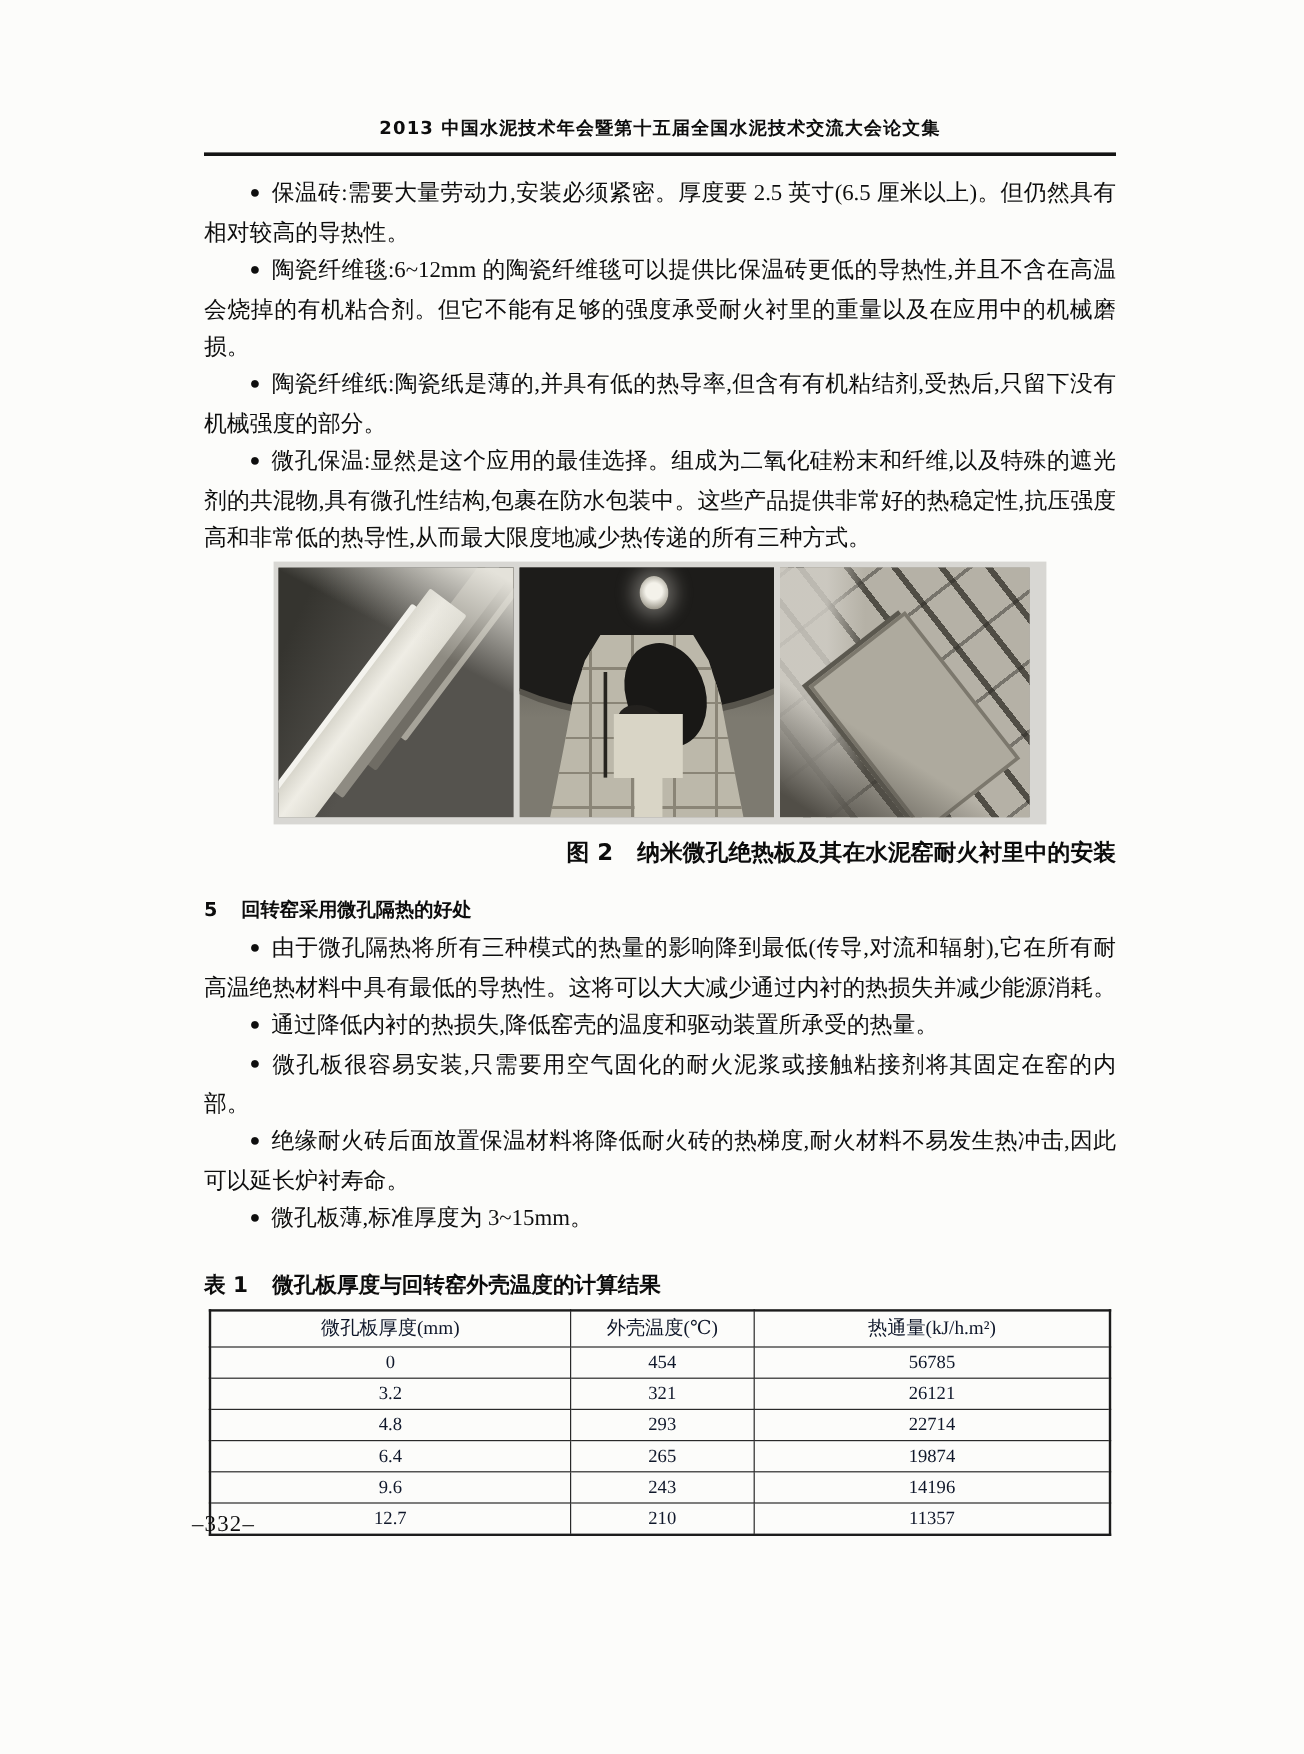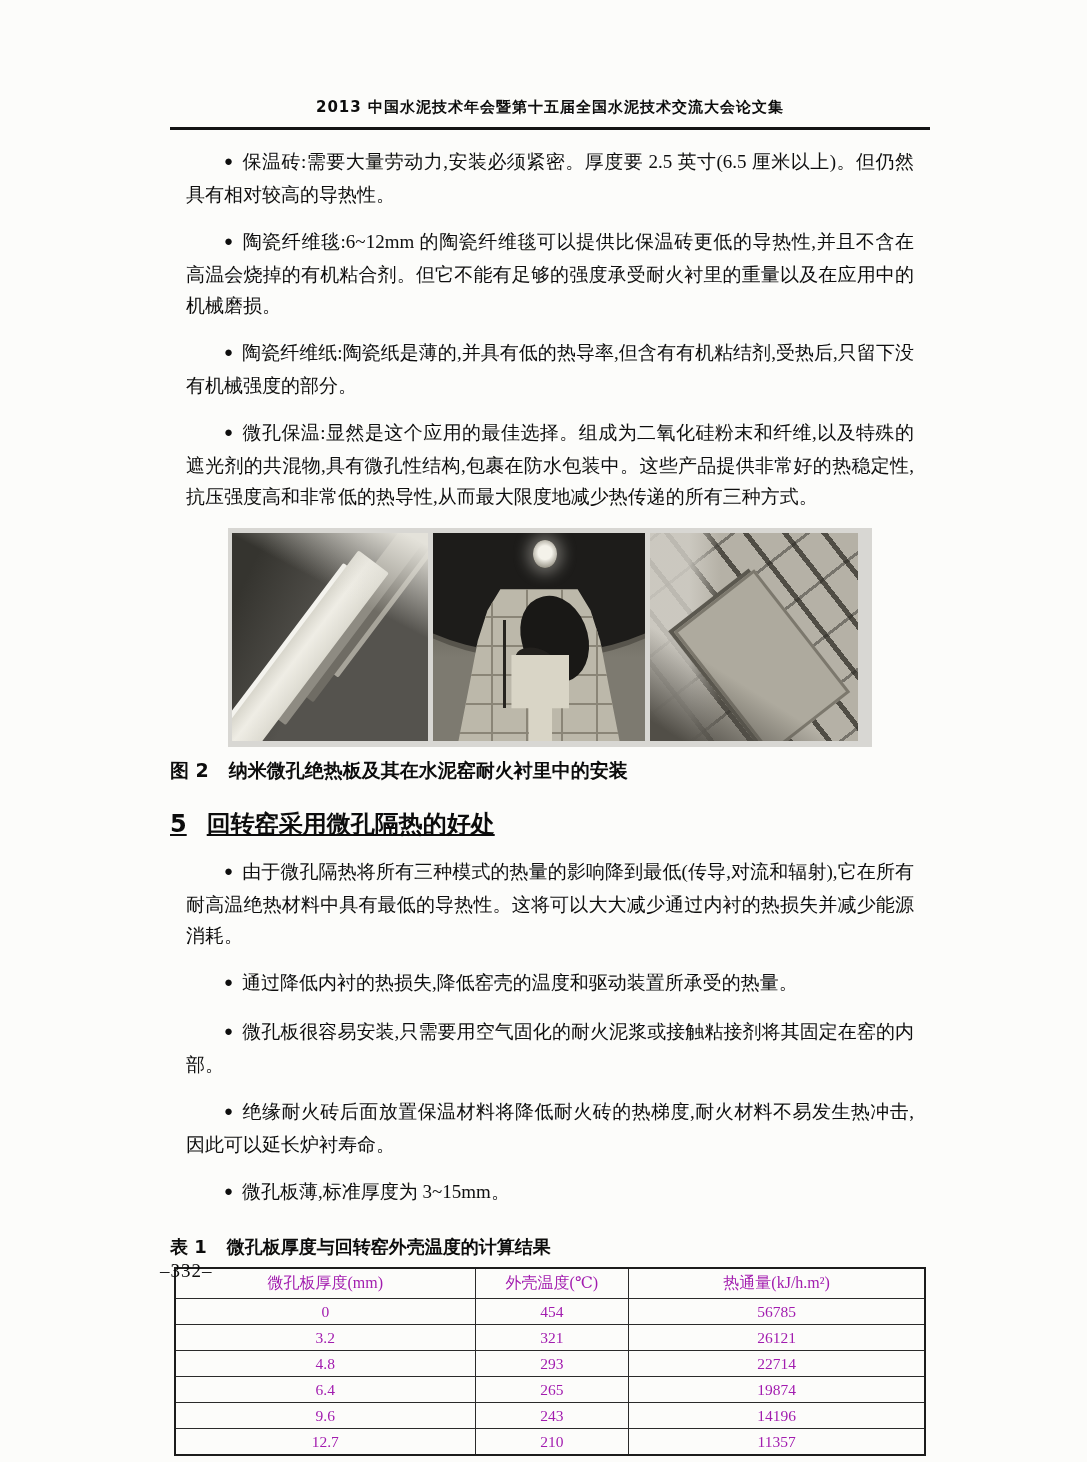--- a/index.html
+++ b/index.html
@@ -16,21 +16,21 @@
 
   .header-title{
     text-align:center;
     font-family:"DejaVu Sans","Liberation Sans",sans-serif;
     font-weight:700;font-size:15px;letter-spacing:1px;
     color:#0d0d0d;margin-bottom:10px;
   }
   .header-rule{height:3px;background:#141414;margin-bottom:16px;}
 
   p.para{
-    margin:16px;
+    margin:0;
     font-size:19px;line-height:31px;
     text-align:justify;
     text-indent:2em;
     color:#0e0e0e;
     font-weight:500;
   }
   .bullet{font-size:15px;margin-right:9px;position:relative;top:-2px;}
 
   
   .figure-wrap{margin:4px 0 0 0;}
@@ -80,41 +80,41 @@
     background:
       repeating-linear-gradient(142deg,rgba(42,40,35,.45) 0 3px,rgba(42,40,35,0) 3px 46px),
       repeating-linear-gradient(52deg,#b5b1a6 0 26px,#504d45 26px 31px);}
   .p3-wall{position:absolute;left:0;top:0;bottom:0;width:34%;
     background:linear-gradient(90deg,#cfccc4 55%,rgba(207,204,196,0));opacity:.85;}
   .p3-slab{position:absolute;left:34px;top:78px;width:150px;height:96px;background:#aeaa9e;
     border:3px solid #7c786d;transform:rotate(52deg);box-shadow:-4px 4px 0 #5b584f;}
   .p3-dark{position:absolute;inset:0;background:linear-gradient(32deg,#514e47 6%,rgba(81,78,71,0) 34%);}
 
   figcaption,.fig-caption{
-    text-align:left;margin-top:11px;
+    text-align:right;margin-top:11px;
     font-family:"DejaVu Sans","Liberation Sans",sans-serif;
     font-weight:700;font-size:19px;color:#0c0c0c;
   }
   .cap-label{margin-right:20px;}
 
   .sec-heading{
     margin:24px 0 6px 0;
     font-family:"DejaVu Sans","Liberation Sans",sans-serif;
-    font-weight:700;font-size:24px;color:#0c0c0c;text-decoration:underline;
+    font-weight:700;font-size:16px;color:#0c0c0c;
   }
   .sec-num{margin-right:20px;}
 
   .table-caption{
     margin:26px 0 8px 0;
     font-family:"DejaVu Sans","Liberation Sans",sans-serif;
     font-weight:700;font-size:18px;color:#0c0c0c;
   }
   table.data{
     width:752px;border-collapse:collapse;margin:0 auto;
-    font-size:15.5px;color:#a21caf;
+    font-size:15.5px;color:#0f172a;
     border:2px solid #1c1c1c;
   }
   table.data th,table.data td{
     border:1.5px solid #2a2a2a;text-align:center;
     padding:0;height:25px;font-weight:500;
   }
   table.data th{height:29px;font-size:16px;}
   col.c1{width:40%;}col.c2{width:20.5%;}col.c3{width:39.5%;}
 
   .page-number{

